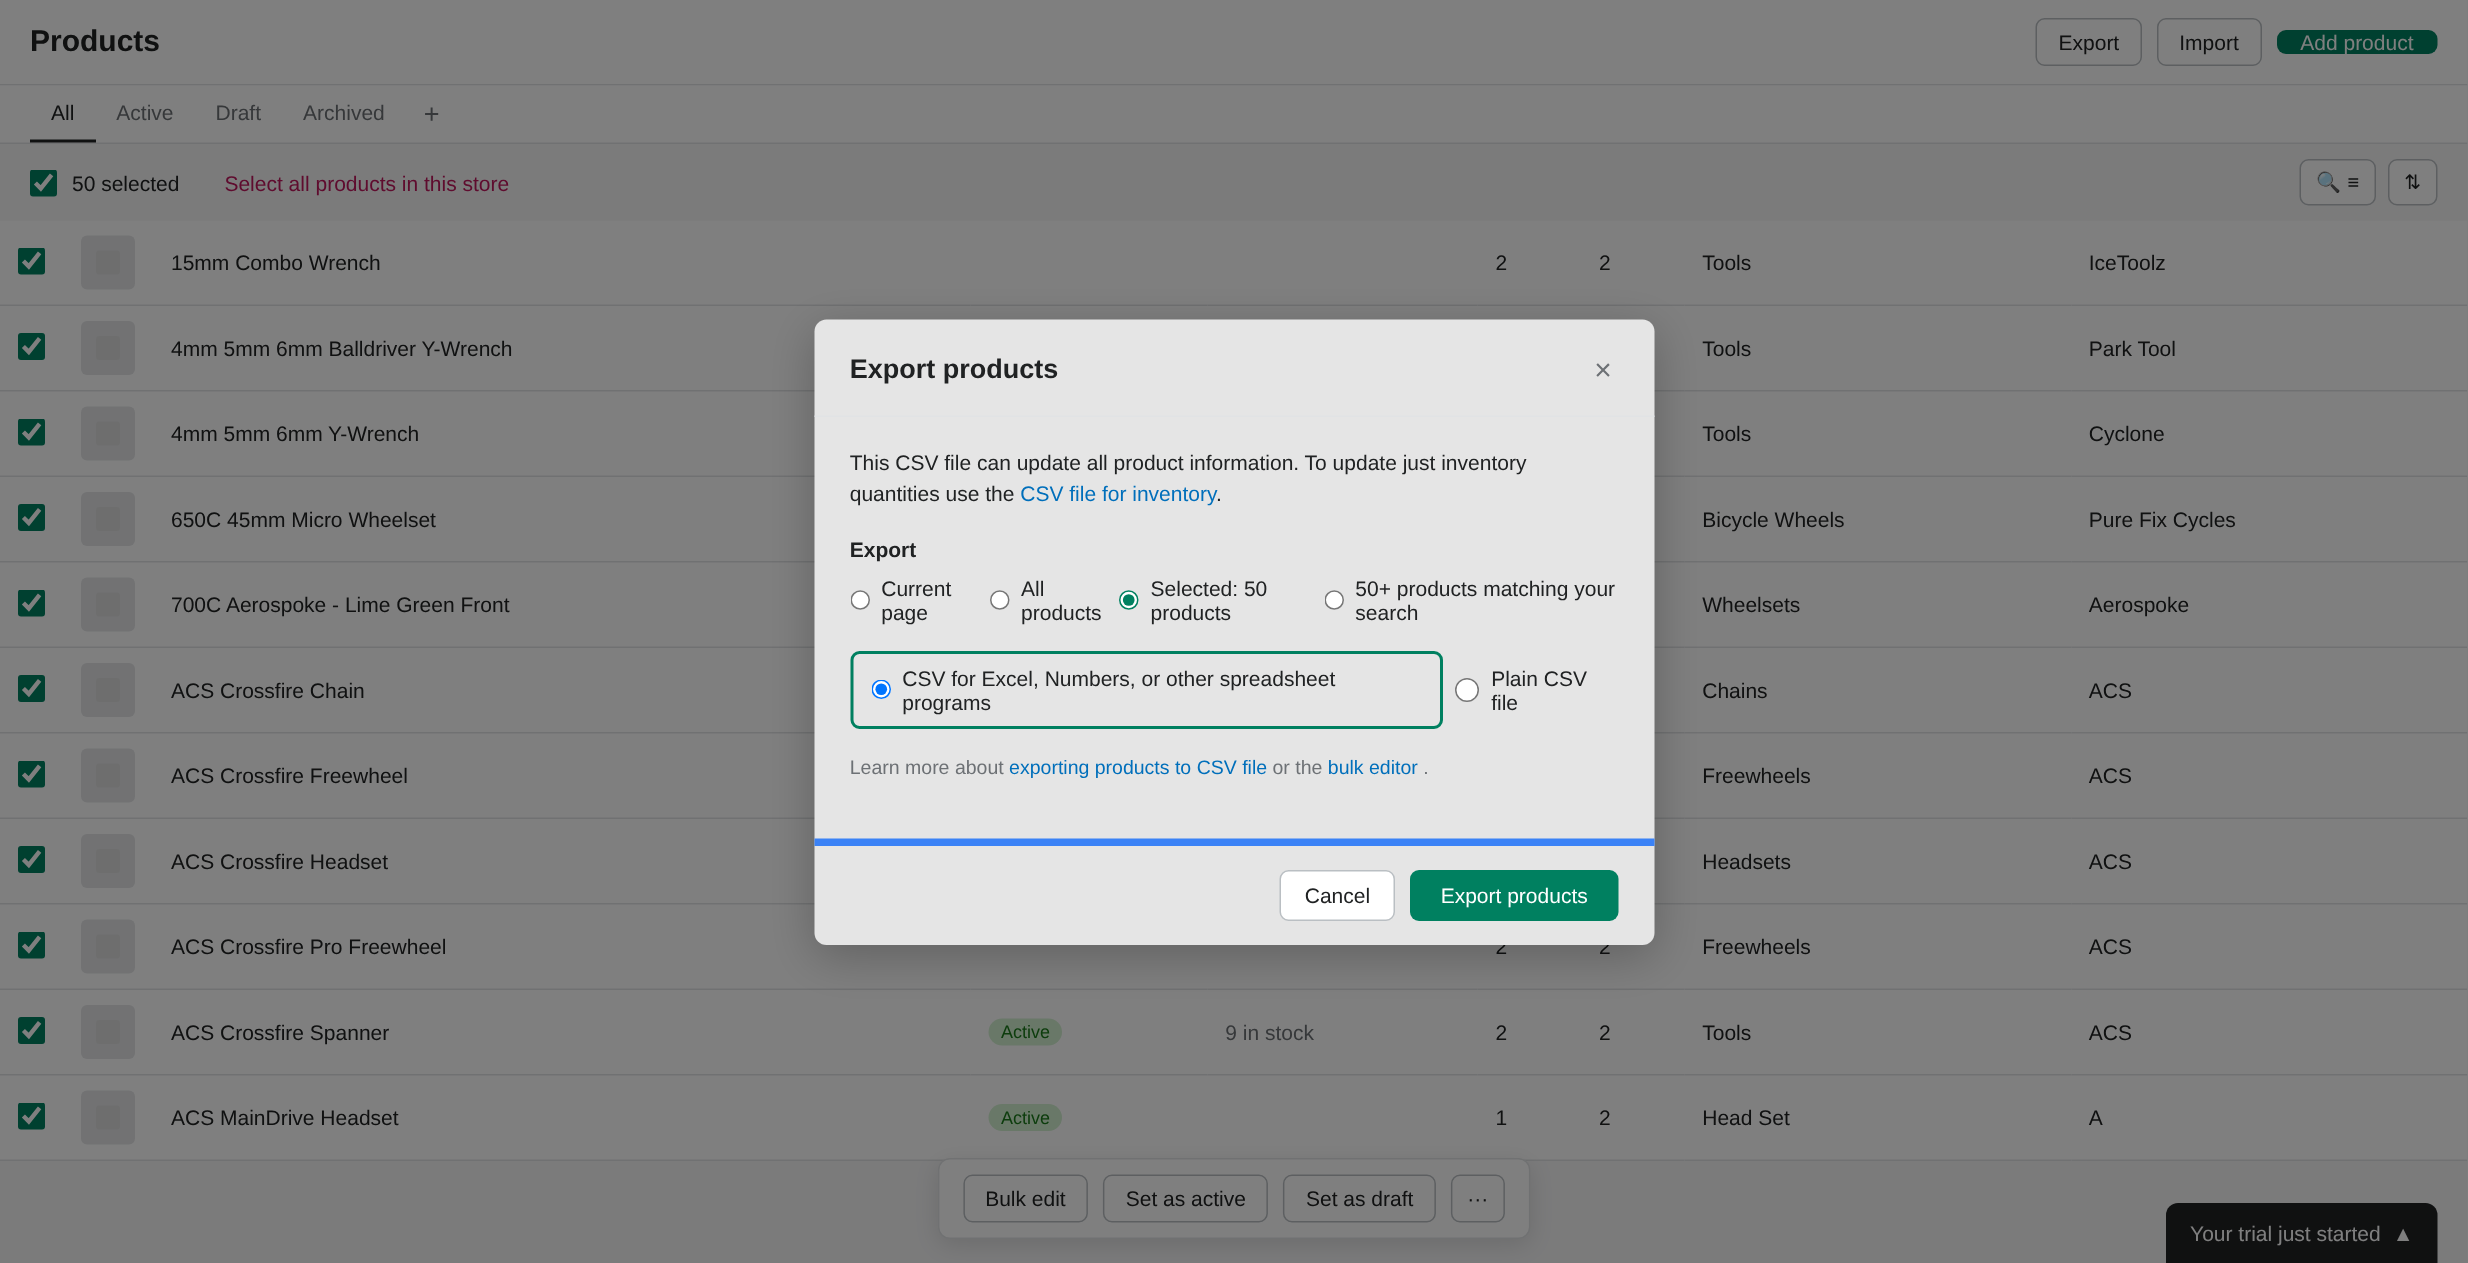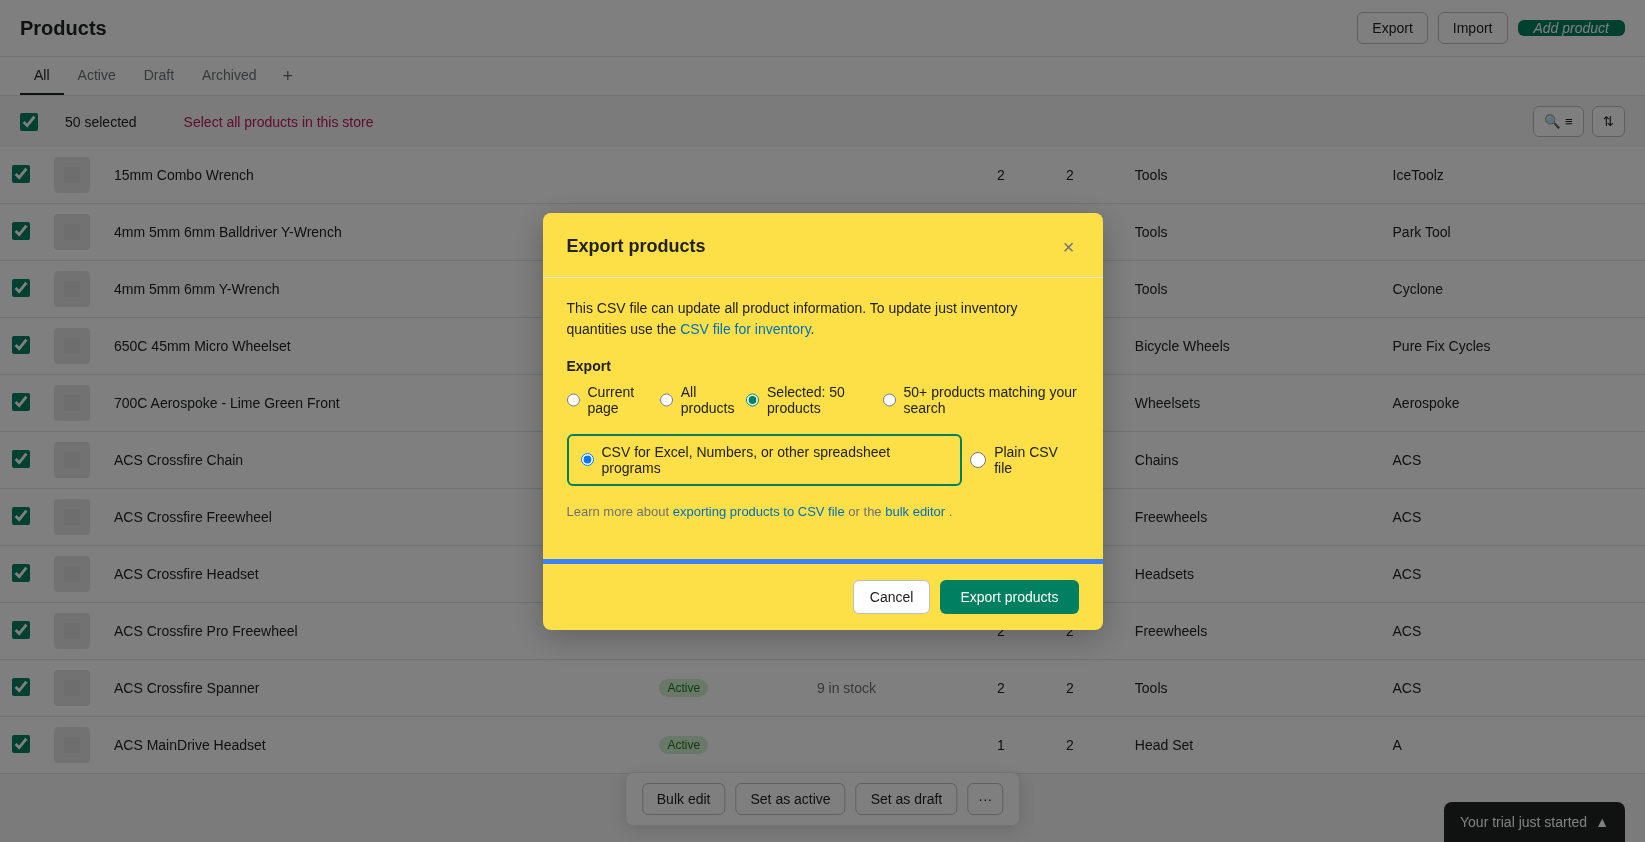--- a/index.html
+++ b/index.html
@@ -3,31 +3,31 @@
   <meta charset="utf-8">
   <style>
     * { box-sizing: border-box; margin: 0; padding: 0; }
     body { font-family: -apple-system, BlinkMacSystemFont, 'Segoe UI', sans-serif; font-size: 14px; background: #f6f6f7; color: #202223; }
 
     
     .page-header { display: flex; align-items: center; justify-content: space-between; padding: 12px 20px; background: #fff; border-bottom: 1px solid #e1e3e5; }
     .page-title { font-size: 20px; font-weight: 600; }
     .header-actions { display: flex; align-items: center; gap: 10px; }
     .btn-plain { background: none; border: 1px solid #babfc3; border-radius: 6px; padding: 7px 14px; cursor: pointer; font-size: 14px; color: #202223; }
-    .btn-primary { background: #008060; border: none; border-radius: 6px; padding: 0 16px; cursor: pointer; font-size: 14px; color: #fff; font-weight: 500; font-style: italic; }
+    .btn-primary { background: #008060; border: none; border-radius: 6px; padding: 0 16px; cursor: pointer; font-size: 14px; color: #fff; font-weight: 500; }
 
     
     .tabs-bar { display: flex; align-items: center; gap: 0; padding: 0 20px; background: #fff; border-bottom: 1px solid #e1e3e5; }
     .tab { padding: 10px 14px; cursor: pointer; font-size: 14px; color: #6d7175; border-bottom: 2px solid transparent; }
     .tab.active { color: #202223; border-bottom-color: #202223; font-weight: 500; }
     .tab-add { padding: 8px 12px; cursor: pointer; color: #6d7175; font-size: 18px; line-height: 1; }
 
     
     .toolbar-row { display: flex; align-items: center; justify-content: space-between; padding: 10px 20px; background: #f6f6f7; }
-    .toolbar-left { display: flex; align-items: center; gap: 27px; }
+    .toolbar-left { display: flex; align-items: center; gap: 10px; }
     .select-all-checkbox { width: 18px; height: 18px; accent-color: #008060; cursor: pointer; }
     .selected-count { font-size: 14px; color: #202223; font-weight: 500; }
     .select-all-link { color: #be185d; cursor: pointer; text-decoration: none; font-size: 14px; margin-left: 20px; }
     .toolbar-right { display: flex; align-items: center; gap: 8px; }
     .icon-btn { background: #fff; border: 1px solid #babfc3; border-radius: 6px; padding: 7px 10px; cursor: pointer; color: #202223; display: flex; align-items: center; gap: 4px; }
 
     
     .products-table { width: 100%; background: #fff; border-collapse: collapse; }
     .products-table th, .products-table td { padding: 10px 12px; border-bottom: 1px solid #e1e3e5; text-align: left; font-size: 14px; }
     .row-checkbox { width: 18px; height: 18px; accent-color: #008060; cursor: pointer; }
@@ -42,21 +42,21 @@
     .bottom-btn { background: #fff; border: 1px solid #babfc3; border-radius: 6px; padding: 7px 14px; cursor: pointer; font-size: 14px; color: #202223; }
     .bottom-btn-dots { background: #fff; border: 1px solid #babfc3; border-radius: 6px; padding: 7px 10px; cursor: pointer; font-size: 14px; color: #202223; }
 
     
     .trial-banner { position: fixed; bottom: 0; right: 20px; background: #202223; color: #fff; padding: 12px 16px; border-radius: 8px 8px 0 0; font-size: 14px; display: flex; align-items: center; gap: 8px; cursor: pointer; z-index: 200; }
 
     
     .overlay { position: fixed; inset: 0; background: rgba(0,0,0,0.5); z-index: 300; display: flex; align-items: center; justify-content: center; }
 
     
-    .modal { background: #fde047; border-radius: 8px; width: 560px; max-width: 95vw; box-shadow: 0 8px 32px rgba(0,0,0,0.24); position: relative; }
+    .modal { background: #e5e5e5; border-radius: 8px; width: 560px; max-width: 95vw; box-shadow: 0 8px 32px rgba(0,0,0,0.24); position: relative; }
     .modal-header { display: flex; align-items: center; justify-content: space-between; padding: 20px 24px 16px; border-bottom: 1px solid #e1e3e5; }
     .modal-title { font-size: 18px; font-weight: 600; }
     .modal-close { background: none; border: none; cursor: pointer; font-size: 20px; color: #6d7175; line-height: 1; padding: 4px; }
     .modal-body { padding: 20px 24px; }
     .modal-desc { font-size: 14px; color: #202223; margin-bottom: 18px; line-height: 1.5; }
     .modal-desc a { color: #006fbb; text-decoration: none; }
     .section-label { font-size: 14px; font-weight: 600; color: #202223; margin-bottom: 10px; }
     .radio-group { display: flex; flex-direction: row; gap: 8px; margin-bottom: 18px; }
     .radio-option { display: flex; align-items: center; gap: 8px; font-size: 14px; cursor: pointer; }
     .radio-option input[type=radio] { width: 16px; height: 16px; accent-color: #008060; cursor: pointer; }

